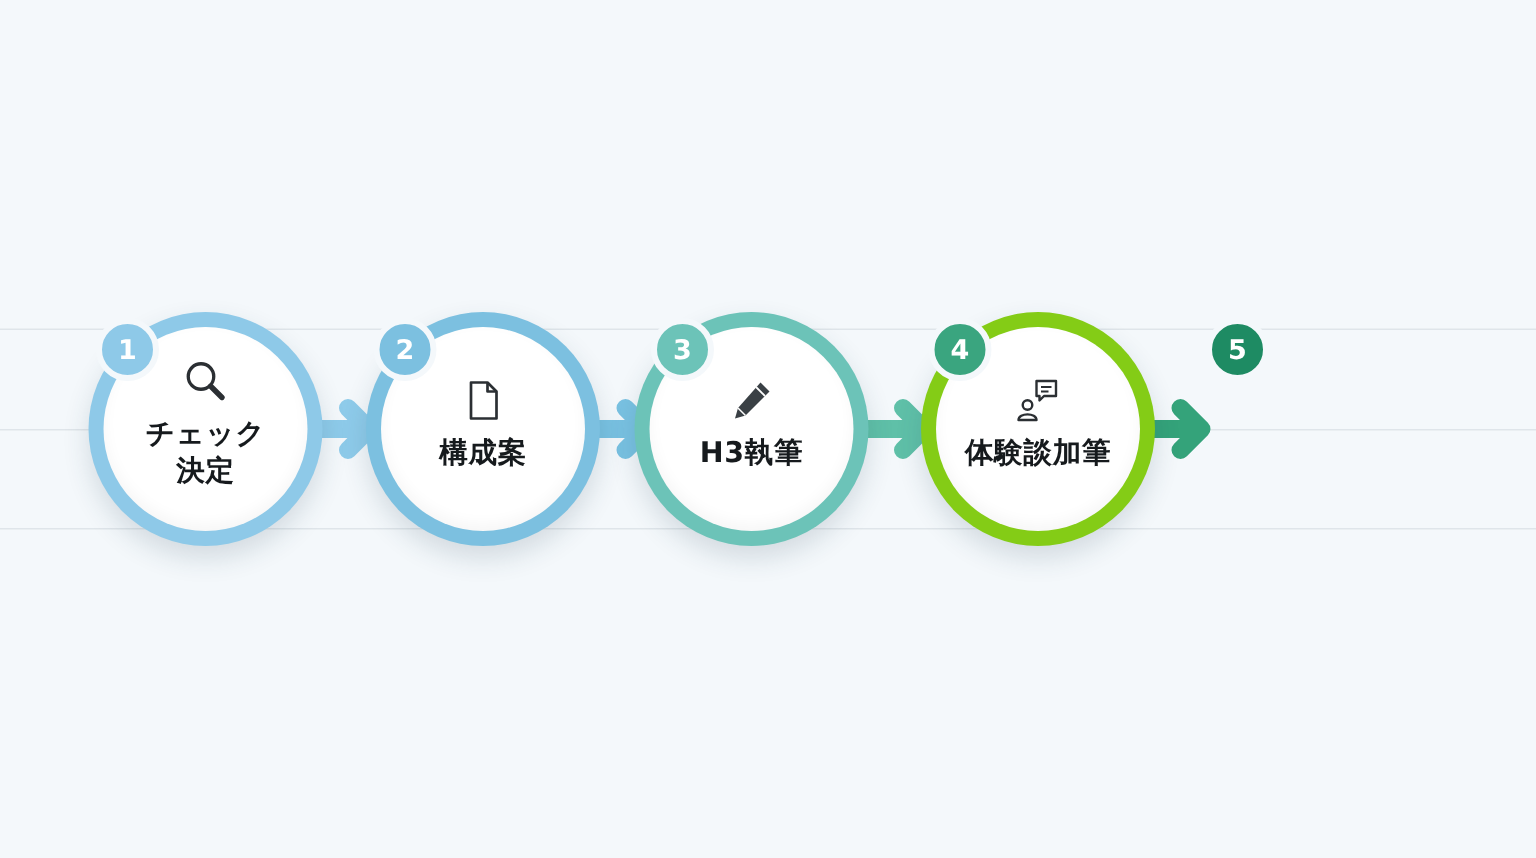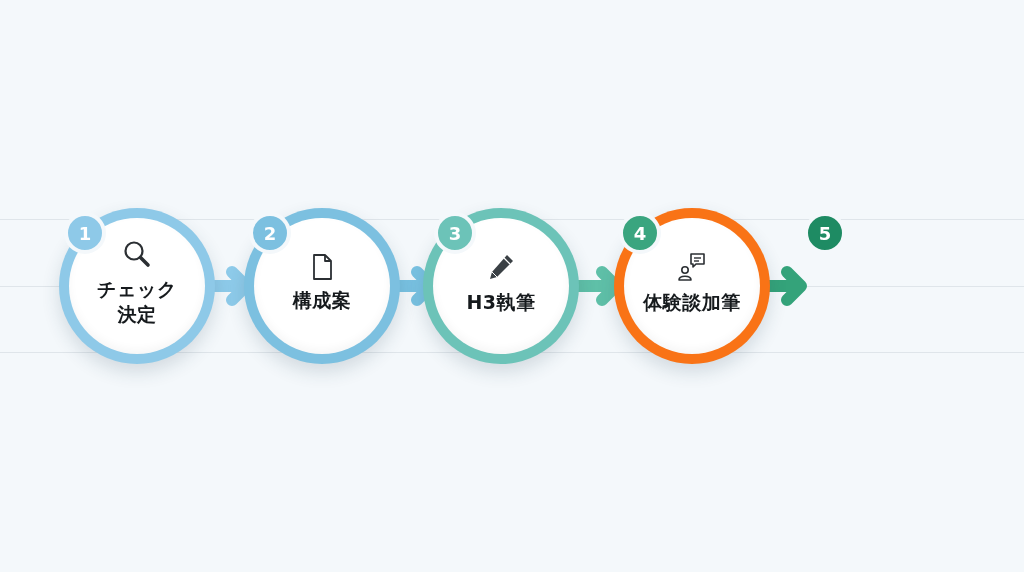--- a/index.html
+++ b/index.html
@@ -78,21 +78,21 @@
             <circle cx="12" cy="12" r="8.5" fill="none" stroke="#2b2f33" stroke-width="2.2"></circle>
             <line x1="18.5" y1="18.5" x2="26" y2="26" stroke="#2b2f33" stroke-width="3.6" stroke-linecap="round"></line>
           </svg>
       </div>
       <div class="label">チェック
 決定</div>
     </div>
   </div>
   <div class="badge" style="left:64px; top:212px; background:#8ec9e8;">1</div>
 
-  <div class="step" style="left:244px; top:208px; background:#7cc0e0;font-family:Liberation Mono, monospace;">
+  <div class="step" style="left:244px; top:208px; background:#7cc0e0;">
     <div class="disc">
       <div class="icon">
         <svg viewBox="0 0 30 30">
             <path d="M7 3 H18 L24 9 V27 H7 Z" fill="none" stroke="#2b2f33" stroke-width="1.8" stroke-linejoin="round"></path>
             <path d="M18 3 V9 H24" fill="none" stroke="#2b2f33" stroke-width="1.8" stroke-linejoin="round"></path>
           </svg>
       </div>
       <div class="label">構成案</div>
     </div>
   </div>
@@ -105,21 +105,21 @@
             <path d="M21 3 L27 9 L11 25 L4 27 L6 20 Z" fill="#3a4045"></path>
             <path d="M6 20 L11 25" stroke="#ffffff" stroke-width="1"></path>
             <path d="M18 6 L24 12" stroke="#ffffff" stroke-width="1.2"></path>
           </svg>
       </div>
       <div class="label">H3執筆</div>
     </div>
   </div>
   <div class="badge" style="left:434px; top:212px; background:#6cc3b8;">3</div>
 
-  <div class="step" style="left:614px; top:208px; background:#f97316;">
+  <div class="step" style="left:614px; top:208px; background:#84cc16;">
     <div class="disc">
       <div class="icon">
         <svg viewBox="0 0 30 30">
             <circle cx="8" cy="18" r="3.2" fill="none" stroke="#2b2f33" stroke-width="1.6"></circle>
             <path d="M2 28 C2 23 14 23 14 28 Z" fill="none" stroke="#2b2f33" stroke-width="1.6" stroke-linejoin="round"></path>
             <path d="M14 2 H27 V12 H19 L16 15 V12 H14 Z" fill="none" stroke="#2b2f33" stroke-width="1.6" stroke-linejoin="round"></path>
             <line x1="17" y1="6" x2="24" y2="6" stroke="#2b2f33" stroke-width="1.4"></line>
             <line x1="17" y1="9" x2="22" y2="9" stroke="#2b2f33" stroke-width="1.4"></line>
           </svg>
       </div>

